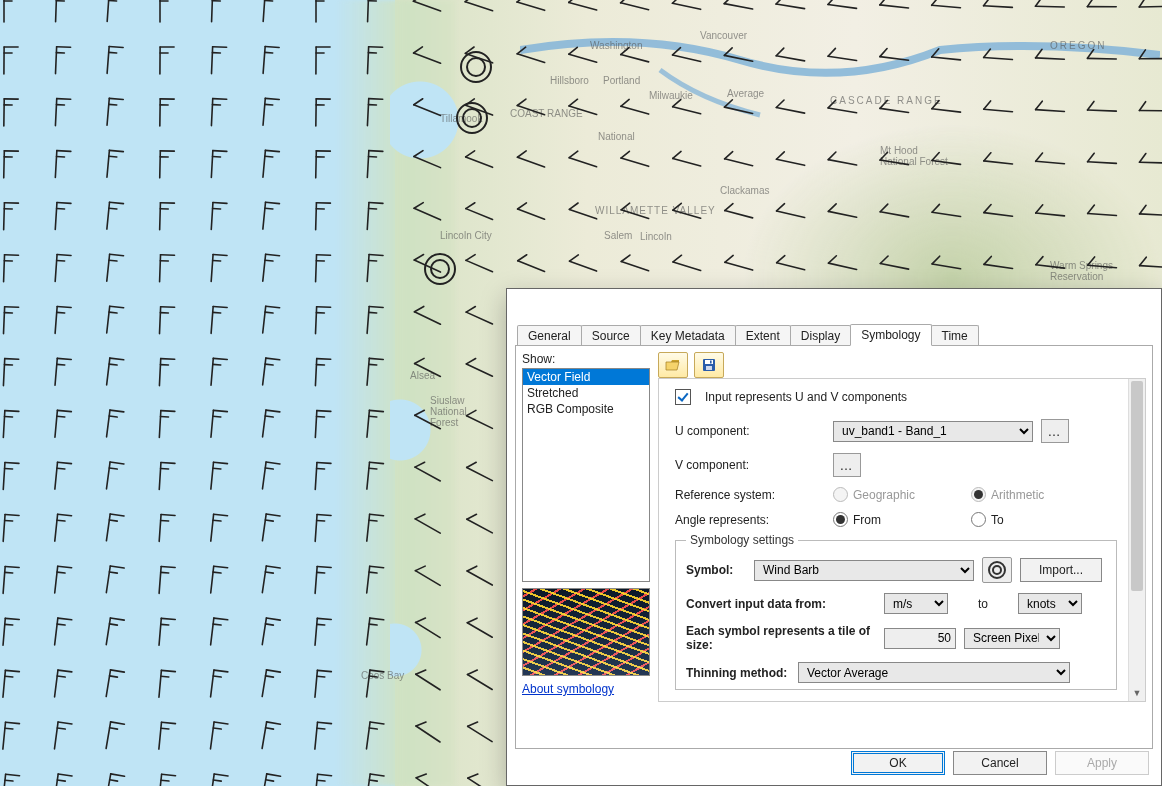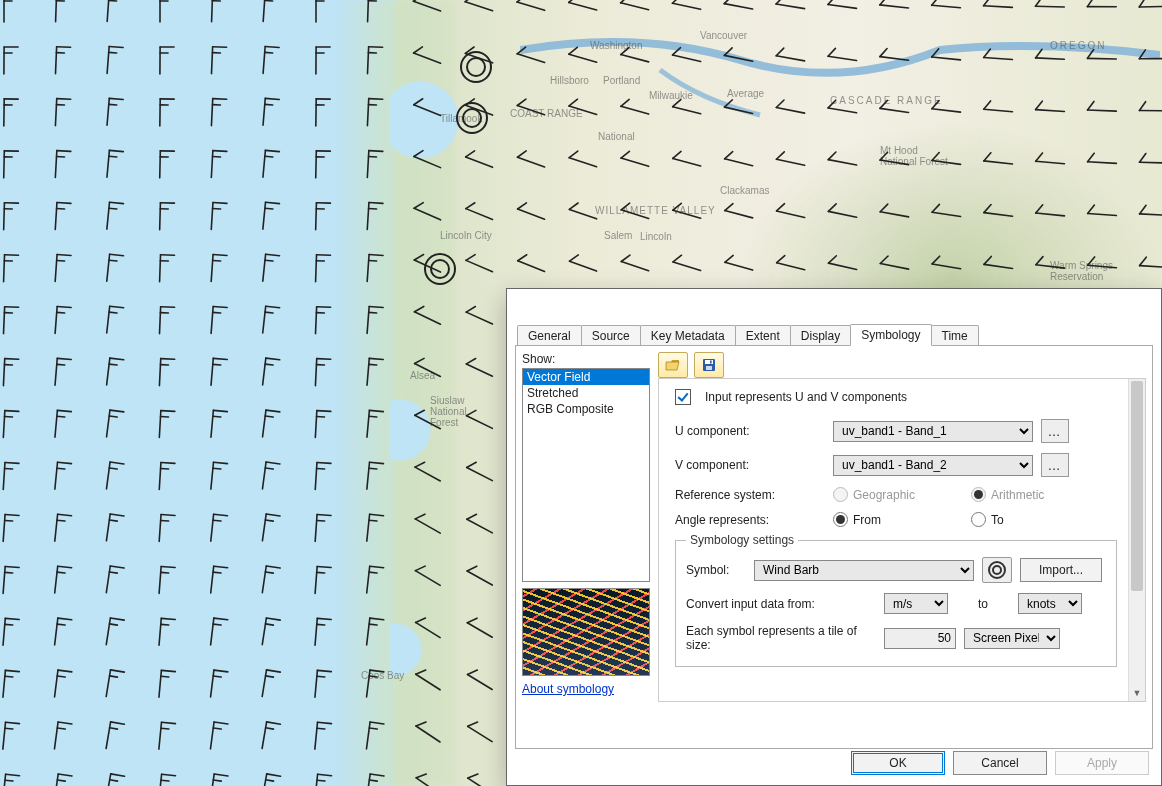--- a/index.html
+++ b/index.html
@@ -89,21 +89,21 @@
   .sq-btn{width:26px;height:22px;border:1px solid #999;background:#eee;display:flex;align-items:center;justify-content:center;font-size:13px;letter-spacing:2px;cursor:default;}
   .txt-num{width:72px;background:#fff;text-align:right;padding-right:6px;}
 
   .radio{width:13px;height:13px;border:1px solid #777;border-radius:50%;display:inline-block;position:relative;margin-right:5px;vertical-align:-2px;background:#fff;}
   .radio.sel::after{content:"";position:absolute;inset:2px;border-radius:50%;background:#333;}
   .radio.disabled{border-color:#bbb;background:#f4f4f4;}
   .radio.disabled + span{color:#999;}
 
   fieldset.sym{border:1px solid #bbb;margin:6px 0 0;padding:10px 10px 4px;}
   fieldset.sym legend{padding:0 4px;color:#333;}
-  .sym .row .lbl{width:160px;}
+  .sym .row .lbl{width:160px;font-weight:bold;}
 
   .btn{min-width:72px;height:22px;border:1px solid #888;background:#f2f2f2;display:inline-flex;align-items:center;justify-content:center;padding:0 10px;cursor:default;font-size:12px;}
   .btn.def{border:1px solid var(--sel-blue);outline:1px solid var(--sel-blue);outline-offset:-3px;}
   .btn.dis{color:#aaa;background:#fafafa;border-color:#ccc;}
   .dlg-buttons{position:absolute;right:12px;bottom:10px;display:flex;gap:8px;}
 
   .sym-preview{width:28px;height:24px;border:1px solid #999;background:#eee;display:flex;align-items:center;justify-content:center;border-radius:2px;}
   .sym-preview .ring{width:14px;height:14px;border:2px solid #333;border-radius:50%;position:relative;}
   .sym-preview .ring::after{content:"";position:absolute;inset:2px;border:2px solid #333;border-radius:50%;}
 </style>
@@ -1760,21 +1760,20 @@
               <span class="chk checked"></span>
               <span>Input represents U and V components</span>
             </div>
             <div class="row">
               <span class="lbl">U component:</span>
               <select class="sel-wide"><option>uv_band1 - Band_1</option></select>
               <div class="sq-btn">…</div>
             </div>
             <div class="row">
               <span class="lbl">V component:</span>
-              <select class="sel-wide"><option>uv_band1 - Band_2</option></select>
               <div class="sq-btn">…</div>
             </div>
             <div class="row">
               <span class="lbl">Reference system:</span>
               <span style="display:inline-flex;align-items:center;width:130px;color:#999">
                   <span class="radio disabled"></span>
                   <span>Geographic</span>
                 </span>
               <span style="display:inline-flex;align-items:center;color:#999">
                   <span class="radio disabled sel"></span>
@@ -1807,20 +1806,24 @@
                 <span class="lbl" style="width:190px">Convert input data from:</span>
                 <select class="sel-xs"><option>m/s</option></select>
                 <span style="padding:0 22px">to</span>
                 <select class="sel-xs"><option>knots</option></select>
               </div>
               <div class="row">
                 <span class="lbl" style="width:190px">Each symbol represents a tile of size:</span>
                 <input type="text" class="txt-num" value="50" style="">
                 <select style="width:96px"><option>Screen Pixels</option></select>
               </div>
+              <div class="row" style="margin-bottom:2px">
+                <span class="lbl" style="width:104px">Thinning method:</span>
+                <select style="width:272px"><option>Vector Average</option></select>
+              </div>
             </fieldset>
           </div>
           <div class="vscrollbar">
             <div class="arr up">▲</div>
             <div class="thumb"></div>
             <div class="arr dn">▼</div>
           </div>
         </div>
       </div>
     </div>

